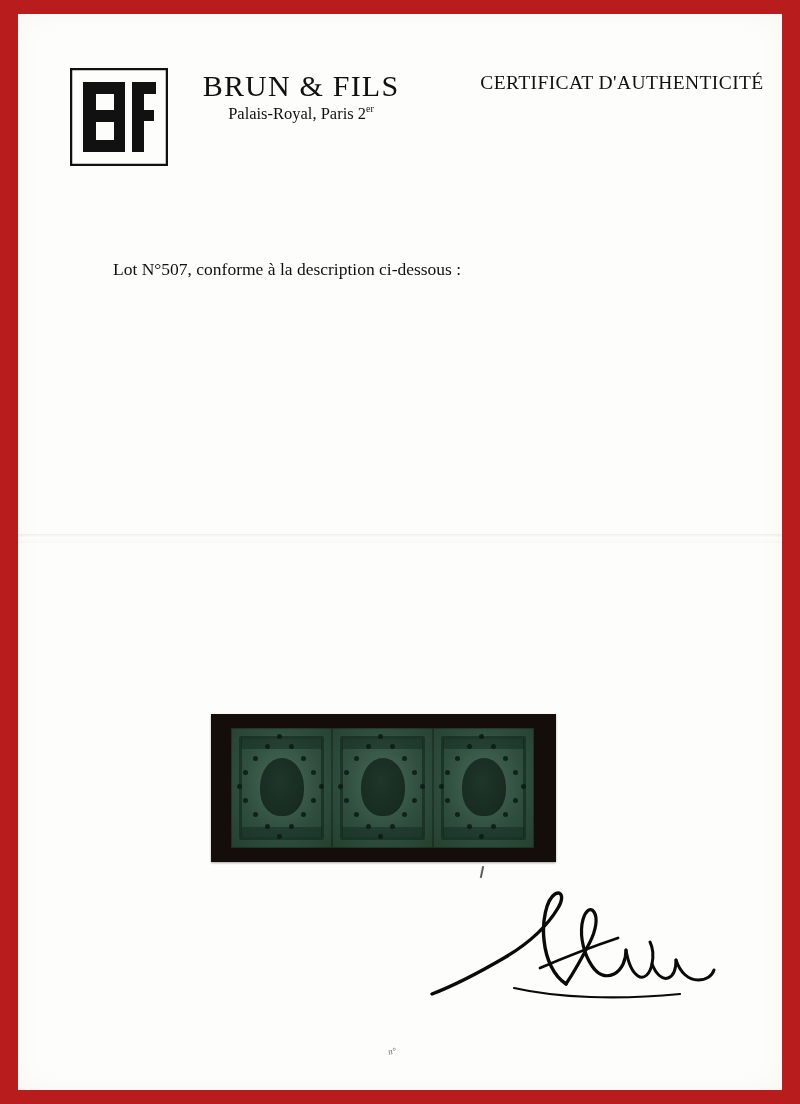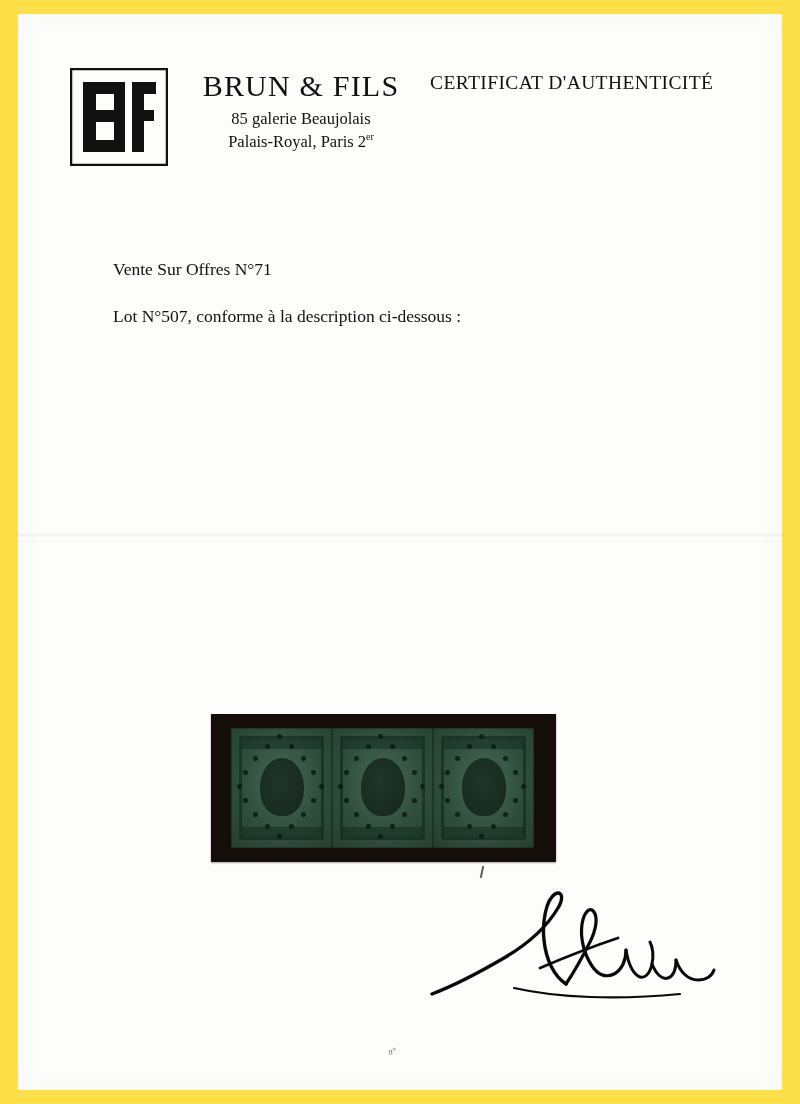--- a/index.html
+++ b/index.html
@@ -11,21 +11,21 @@
     width: 800px;
     height: 1104px;
     overflow: hidden;
     font-family: "Liberation Serif", serif;
   }
   .page-frame {
     position: absolute;
     left: 0; top: 0;
     width: 800px;
     height: 1104px;
-    background: #fde047;
+    background: #b91c1c;
   }
   .sheet {
     position: absolute;
     left: 18px;
     top: 14px;
     width: 764px;
     height: 1076px;
     background: #fdfdfb;
     box-shadow: inset 0 0 30px rgba(0,0,0,0.03);
   }
@@ -96,23 +96,24 @@
     margin-top: 9px;
     font-family: "Liberation Serif", serif;
     font-size: 14.5px;
     color: #111;
     line-height: 1.4;
     letter-spacing: 0.2px;
   }
 
   .cert-block {
     position: absolute;
-    left: 412px;
+    left: 434px;
     top: 28px;
     width: 340px;
+    text-align: center;
   }
   .cert-title {
     font-family: "Liberation Serif", serif;
     font-size: 19.5px;
     letter-spacing: 0.4px;
     color: #111;
     white-space: nowrap;
   }
   .cert-date {
     margin-top: 30px;
@@ -256,33 +257,31 @@
           <rect x="44" y="54" width="11" height="30" fill="#111"></rect>
 
           <rect x="62" y="14" width="12" height="70" fill="#111"></rect>
           <rect x="74" y="14" width="12" height="12" fill="#111"></rect>
           <rect x="74" y="42" width="10" height="11" fill="#111"></rect>
         </svg>
       </div>
 
       <div class="brand-block">
         <div class="brand-name">BRUN &amp; FILS</div>
-        <div class="brand-line" style="margin-top:6px;">85 galerie Beaujolais</div>
         <div class="brand-line">
           <span>Palais-Royal, Paris 2</span><sup>er</sup>
         </div>
       </div>
 
       <div class="cert-block">
         <div class="cert-title">CERTIFICAT D'AUTHENTICITÉ</div>
       </div>
     </div>
 
     <div class="body-text">
-      <p>Vente Sur Offres N°71</p>
       <p>Lot N°507, conforme à la description ci-dessous :</p>
     </div>
 
     <div class="stamp-mount">
       <div class="stamp-strip">
 
         <div class="stamp">
           <div class="inner-frame"></div>
           <div class="topband"></div>
           <div class="botband"></div>

